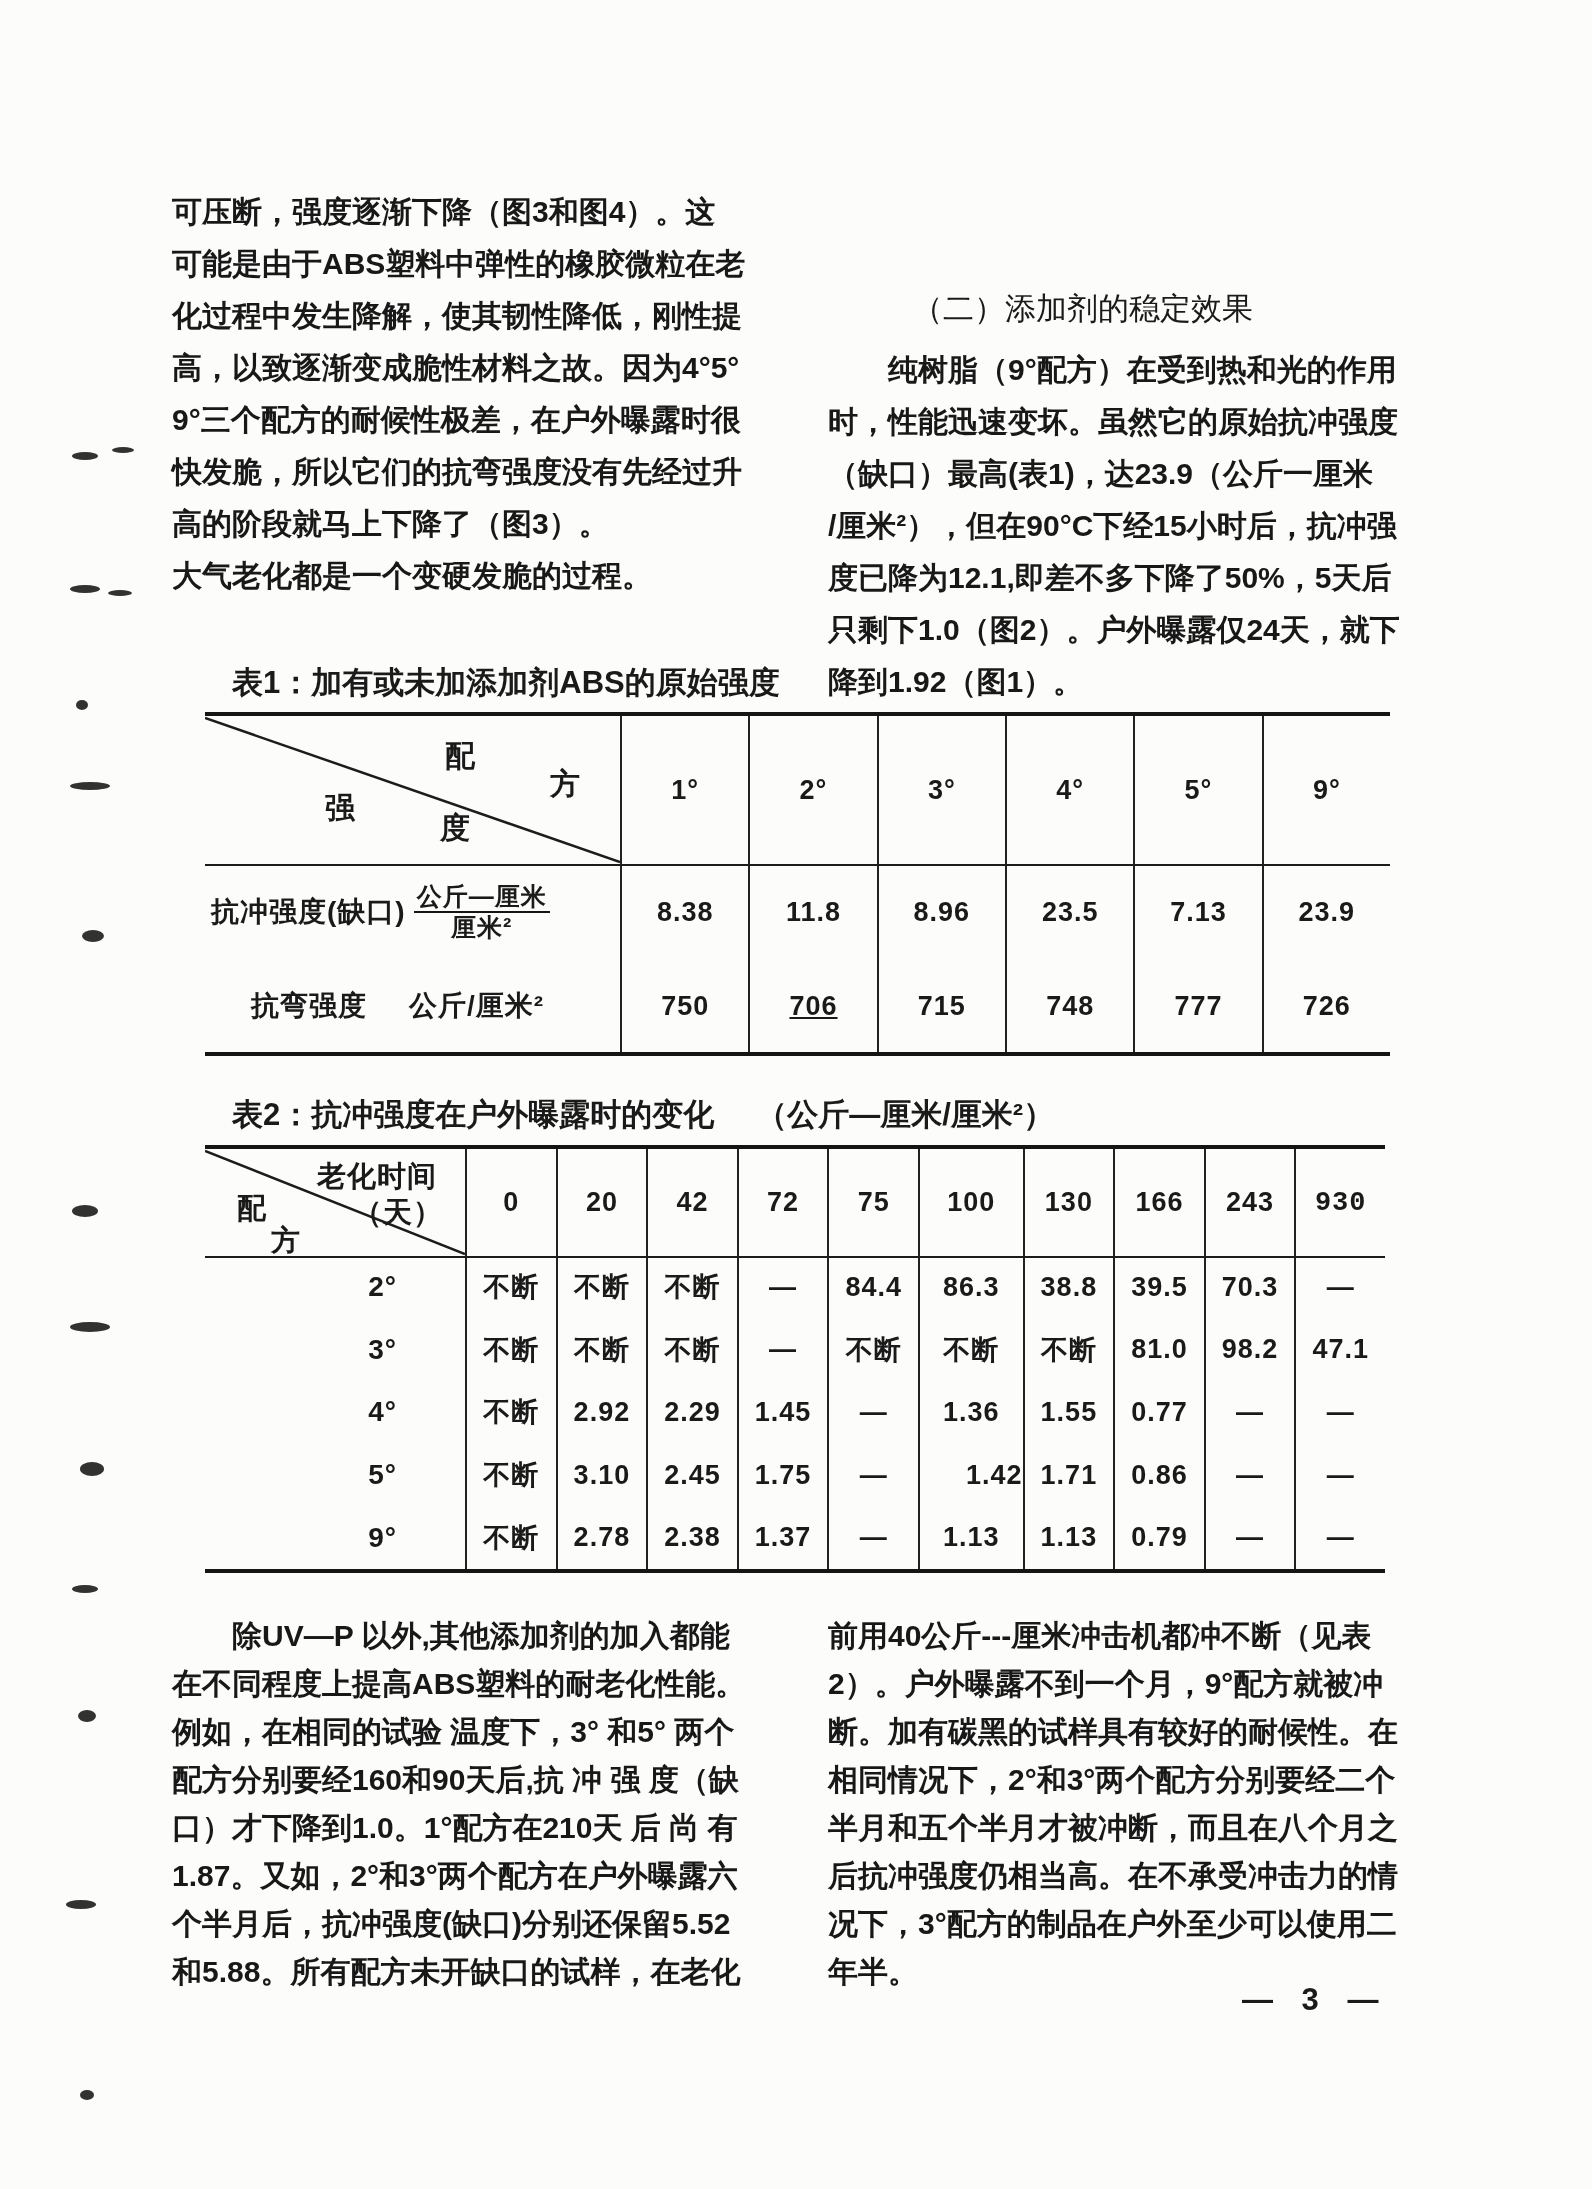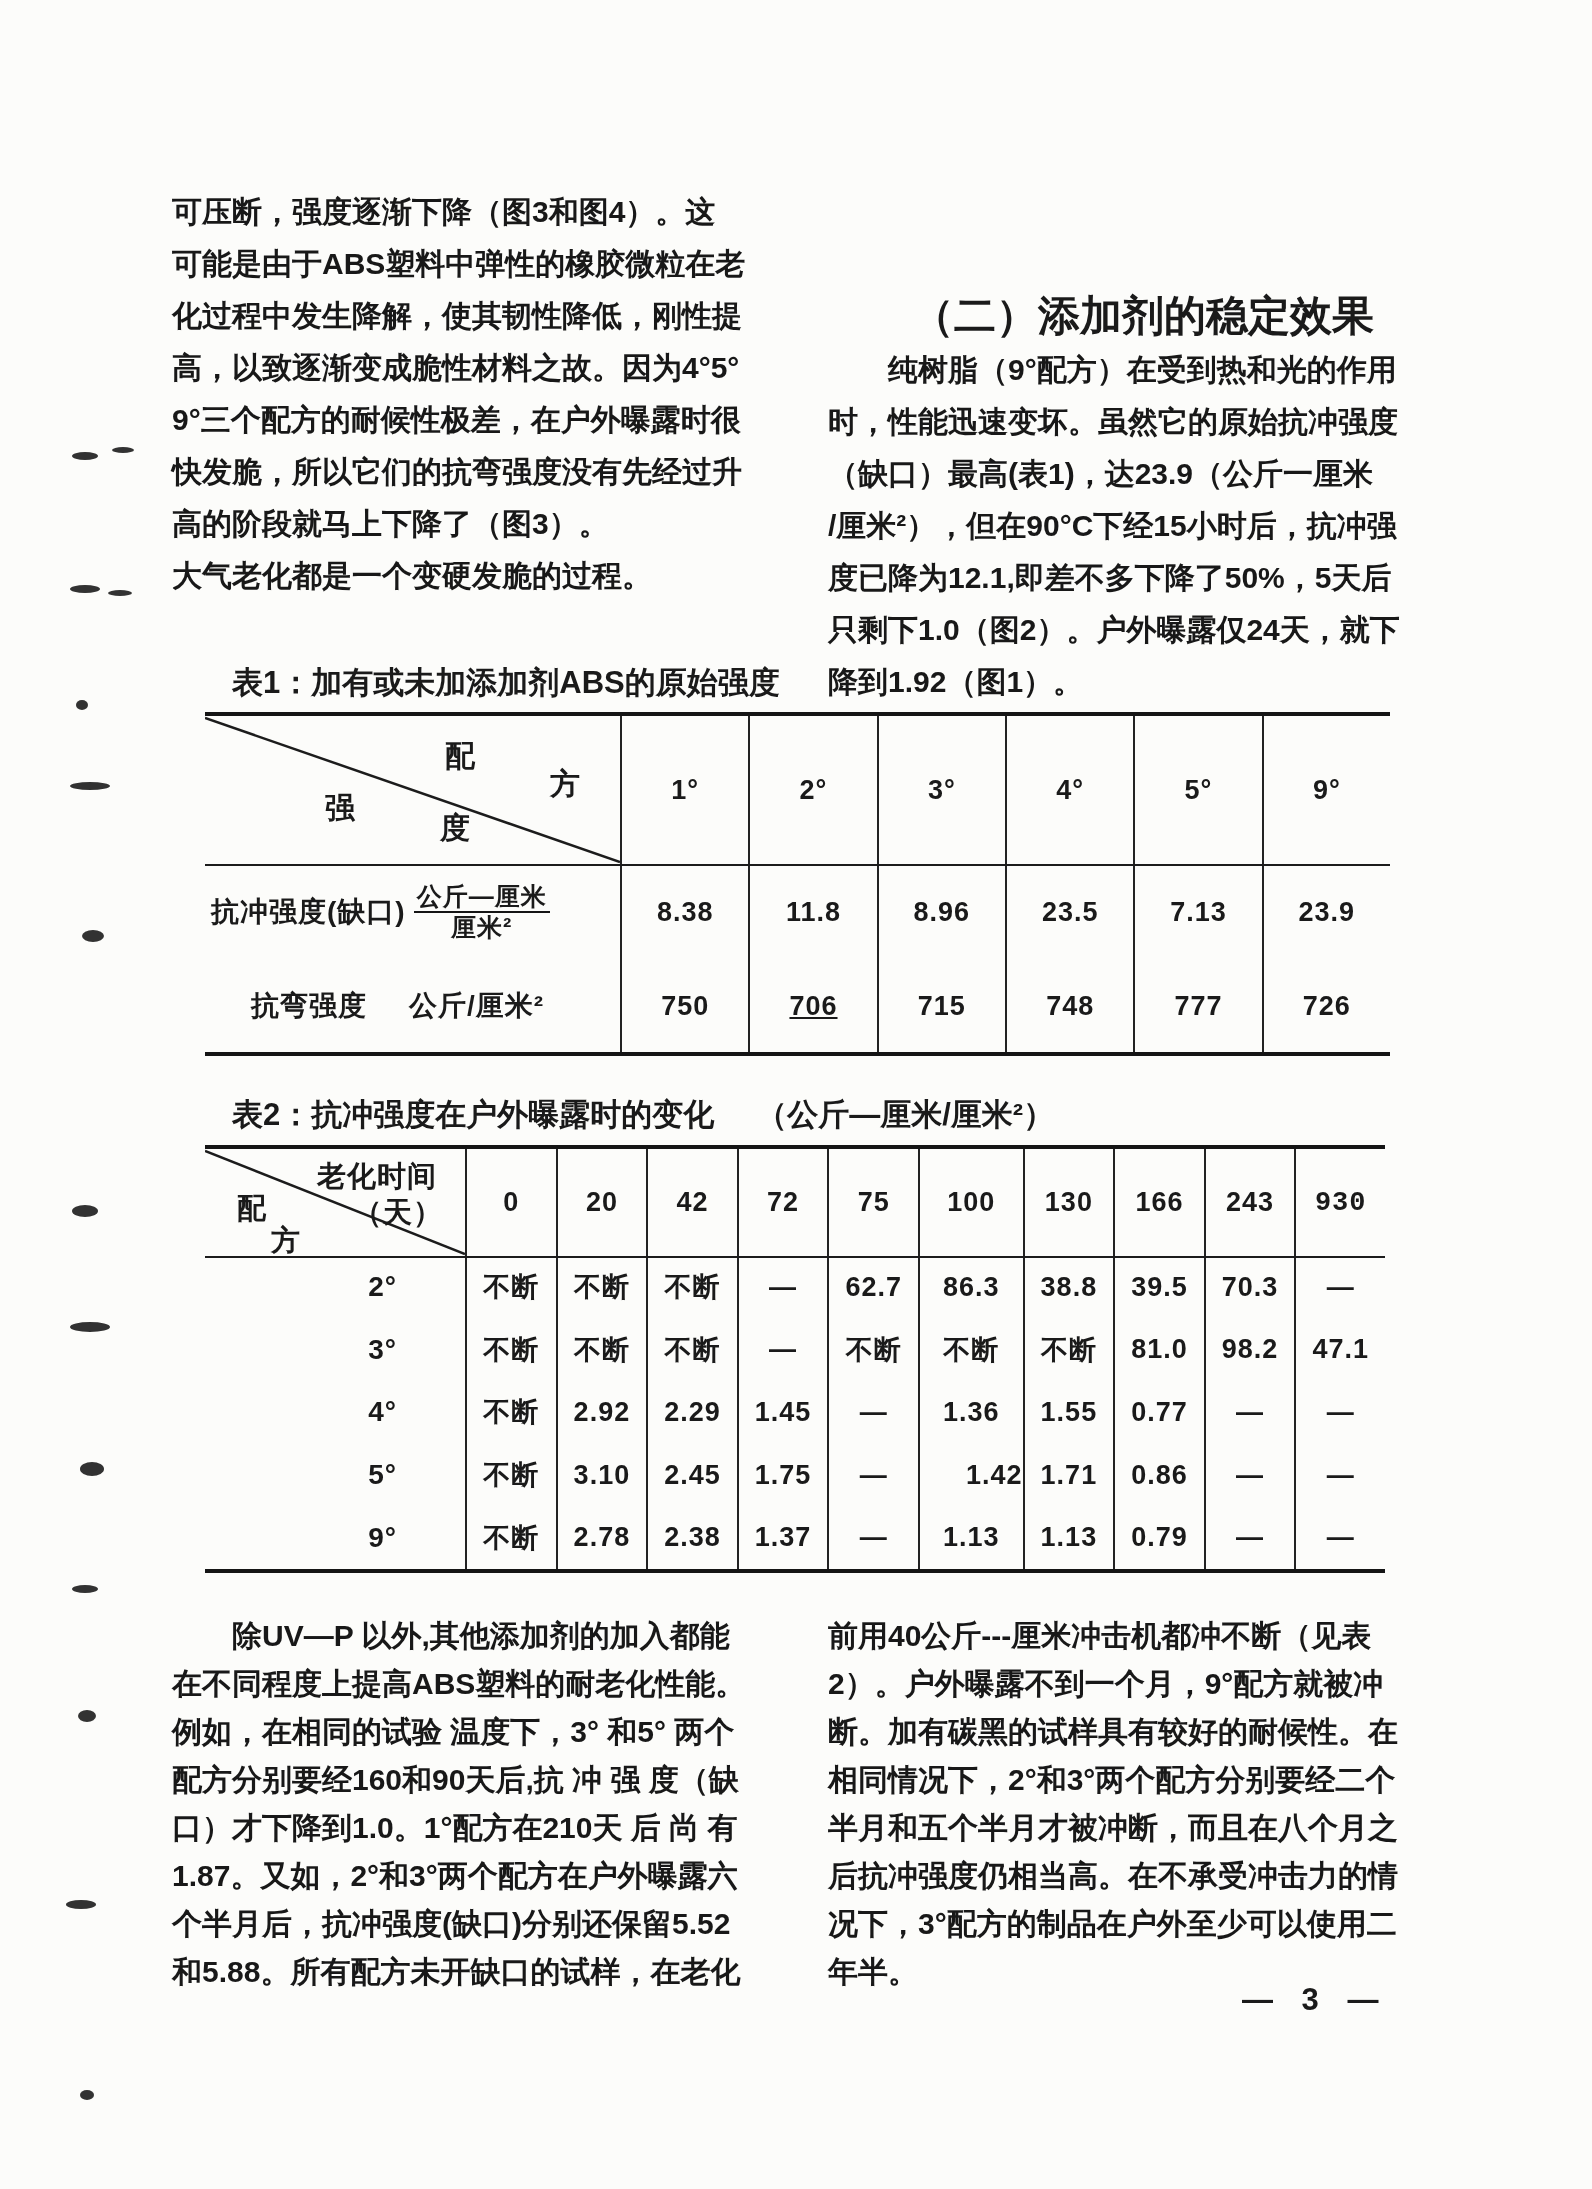--- a/index.html
+++ b/index.html
@@ -5,21 +5,21 @@
   html,body{margin:0;padding:0;background:#e8e8e4;}
   .page{
     position:relative; width:1592px; height:2189px; margin:0 auto;
     background:#fcfcfa; color:#1a1a1a; overflow:hidden;
     font-family:"Liberation Sans","DejaVu Sans",sans-serif;
   }
   
   .para{position:absolute; font-size:30px; font-weight:600; color:#181818;}
   .para .ln{height:52px; line-height:52px; white-space:nowrap;}
   .para.tight .ln{height:48px; line-height:48px;}
-  .heading{position:absolute; font-size:42px; font-weight:700; white-space:nowrap;}
+  .heading{position:absolute; font-size:31px; font-weight:400; white-space:nowrap;}
   .tbl-title{position:absolute; font-size:31px; font-weight:700; white-space:nowrap;}
   .tbl-title .unit{margin-left:42px; font-weight:700;}
   
   .tbl{
     position:absolute; display:grid;
     border-top:4px solid #151515; border-bottom:4px solid #151515;
   }
   #t1{left:205px; top:712px; width:1185px;
       grid-template-columns:415px repeat(6,1fr);
       grid-template-rows:148px 96px 92px;}
@@ -166,21 +166,21 @@
       <div class="cell " style="grid-area: 1 / 7;">100</div>
       <div class="cell " style="grid-area: 1 / 8;">130</div>
       <div class="cell " style="grid-area: 1 / 9;">166</div>
       <div class="cell " style="grid-area: 1 / 10;">243</div>
       <div class="cell " style="grid-area: 1 / 11; font-family: Liberation Mono, monospace;">930</div>
       <div class="cell c1 rlab" style="grid-area: 2 / 1;">2°</div>
       <div class="cell " style="grid-area: 2 / 2;">不断</div>
       <div class="cell " style="grid-area: 2 / 3;">不断</div>
       <div class="cell " style="grid-area: 2 / 4;">不断</div>
       <div class="cell " style="grid-area: 2 / 5;">—</div>
-      <div class="cell " style="grid-area: 2 / 6;">62.7</div>
+      <div class="cell " style="grid-area: 2 / 6;">84.4</div>
       <div class="cell " style="grid-area: 2 / 7;">86.3</div>
       <div class="cell " style="grid-area: 2 / 8;">38.8</div>
       <div class="cell " style="grid-area: 2 / 9;">39.5</div>
       <div class="cell " style="grid-area: 2 / 10;">70.3</div>
       <div class="cell " style="grid-area: 2 / 11;">—</div>
       <div class="cell c1 rlab" style="grid-area: 3 / 1;">3°</div>
       <div class="cell " style="grid-area: 3 / 2;">不断</div>
       <div class="cell " style="grid-area: 3 / 3;">不断</div>
       <div class="cell " style="grid-area: 3 / 4;">不断</div>
       <div class="cell " style="grid-area: 3 / 5;">—</div>

